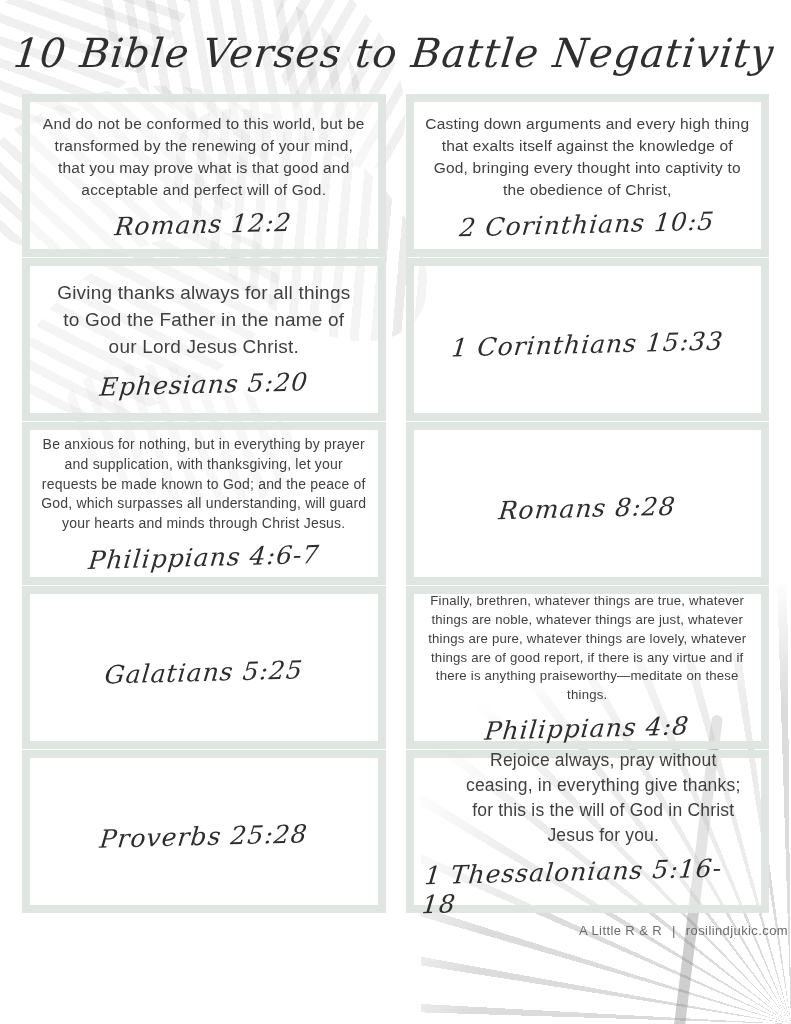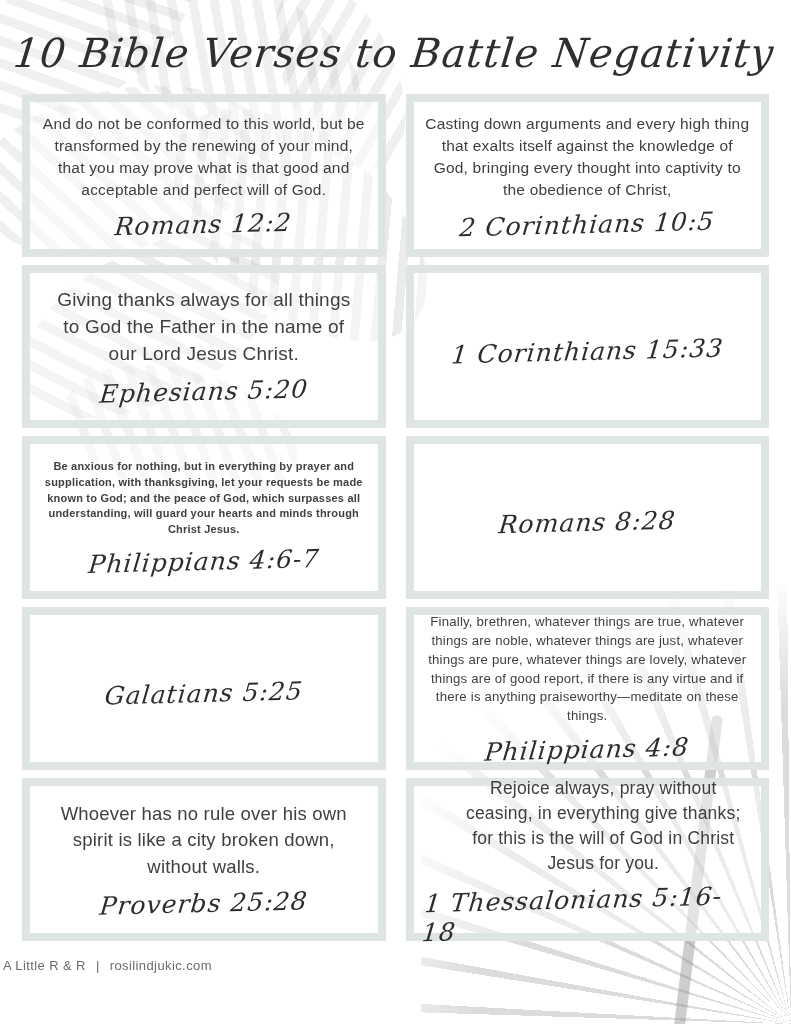--- a/index.html
+++ b/index.html
@@ -16,36 +16,36 @@
         -webkit-mask-image:radial-gradient(circle at 100% 100%,#000 0 55%,rgba(0,0,0,0) 78%);
         mask-image:radial-gradient(circle at 100% 100%,#000 0 55%,rgba(0,0,0,0) 78%);}
   .palm-stem{right:88px;bottom:-20px;width:11px;height:330px;background:rgba(125,125,125,.38);
         transform:rotate(7deg);border-radius:6px;}
   
   .title{position:relative;z-index:1;margin:0;padding:30px 0 0;text-align:center;
          font-family:"DejaVu Serif", serif;font-style:italic;font-weight:400;
          font-size:40px;color:#2f2f2f;transform:skewX(-6deg);letter-spacing:1px;}
   
   .grid{position:relative;z-index:1;display:grid;grid-template-columns:1fr 1fr;
-        gap:8px 20px;padding:0 22px;margin-top:18px;}
+        gap:1px 20px;padding:0 22px;margin-top:18px;}
   .card{box-sizing:border-box;height:163px;border:8px solid #dfe5e0;
         background:rgba(255,255,255,.45);
         display:flex;flex-direction:column;align-items:center;justify-content:center;
         padding:4px 10px;}
   .verse{margin:0;text-align:center;color:#3f3f3f;letter-spacing:.2px;line-height:1.42;}
   .fs15{font-size:15.5px;max-width:332px;}
   .fs19{font-size:19px;max-width:308px;}
   .fs18{font-size:18.5px;max-width:322px;}
   .fs17{font-size:17.5px;max-width:334px;margin-left:32px;}
-  .fs14{font-size:11px;max-width:342px;font-weight:bold;}
+  .fs14{font-size:14px;max-width:342px;}
   .fs13{font-size:13.2px;max-width:346px;}
   .ref{margin:9px 0 0;font-family:"DejaVu Serif", serif;font-style:italic;font-weight:400;
        font-size:25px;color:#2d2d2d;transform:skewX(-7deg) rotate(-1.5deg);letter-spacing:1px;}
   
-  .footer{position:relative;z-index:1;margin-top:17px;text-align:left;
+  .footer{position:relative;z-index:1;margin-top:10px;text-align:right;
           font-size:13px;color:#6b6b6b;letter-spacing:.4px;}
   .footer span{margin:0 3px;}
 </style>
 </head>
 <body>
 
 <div class="page">
 
   <div class="wm leaf" style="left:-50px;top:-40px;width:260px;height:140px;transform:rotate(-35deg);"></div>
   <div class="wm leaf" style="left:90px;top:-20px;width:280px;height:150px;transform:rotate(25deg);"></div>
@@ -93,21 +93,20 @@
     <div class="card">
       <p class="ref">Galatians 5:25</p>
     </div>
 
     <div class="card">
       <p class="verse fs13">Finally, brethren, whatever things are true, whatever things are noble, whatever things are just, whatever things are pure, whatever things are lovely, whatever things are of good report, if there is any virtue and if there is anything praiseworthy—meditate on these things.</p>
       <p class="ref">Philippians 4:8</p>
     </div>
 
     <div class="card">
-      <p class="verse fs18" style="max-width:300px;">Whoever has no rule over his own spirit is like a city broken down, without walls.</p>
       <p class="ref">Proverbs 25:28</p>
     </div>
 
     <div class="card">
       <p class="verse fs17">Rejoice always, pray without ceasing, in everything give thanks; for this is the will of God in Christ Jesus for you.</p>
       <p class="ref">1 Thessalonians 5:16-18</p>
     </div>
 
   </div>
 

